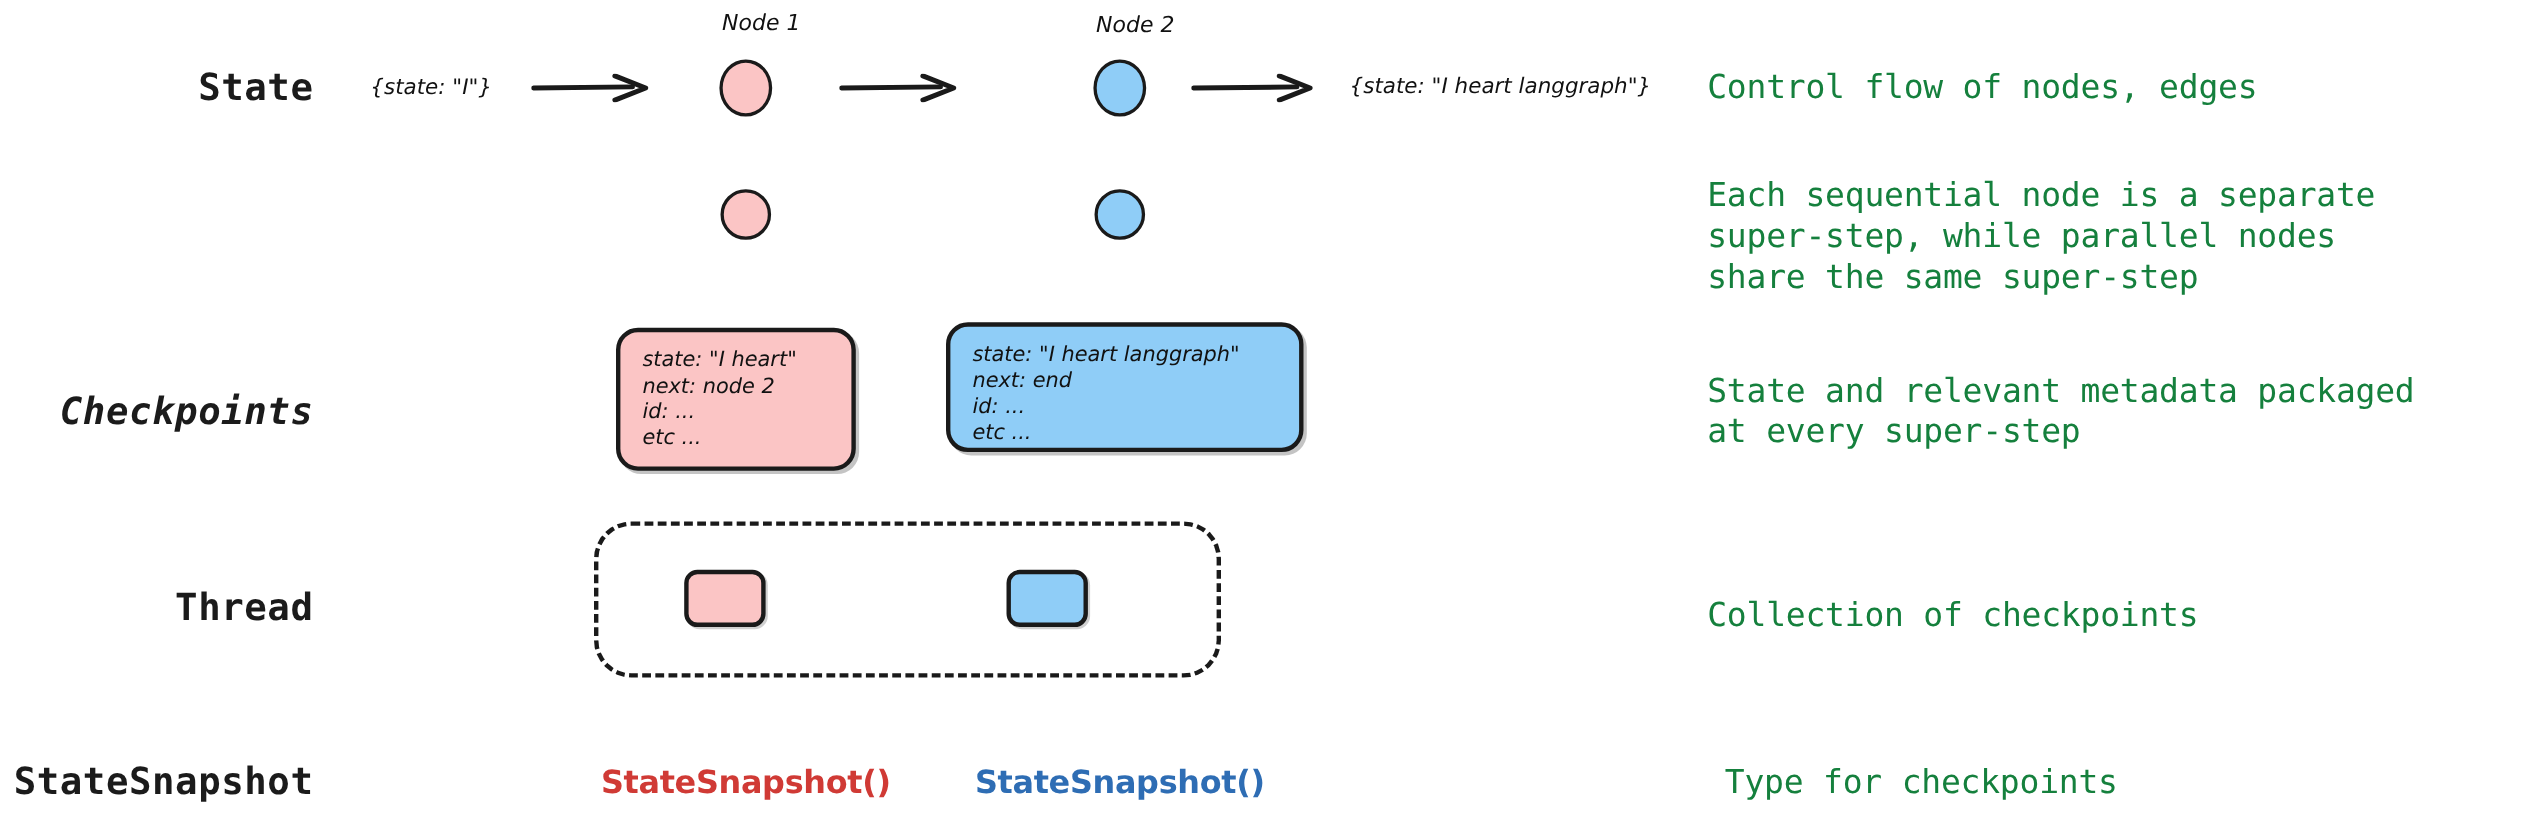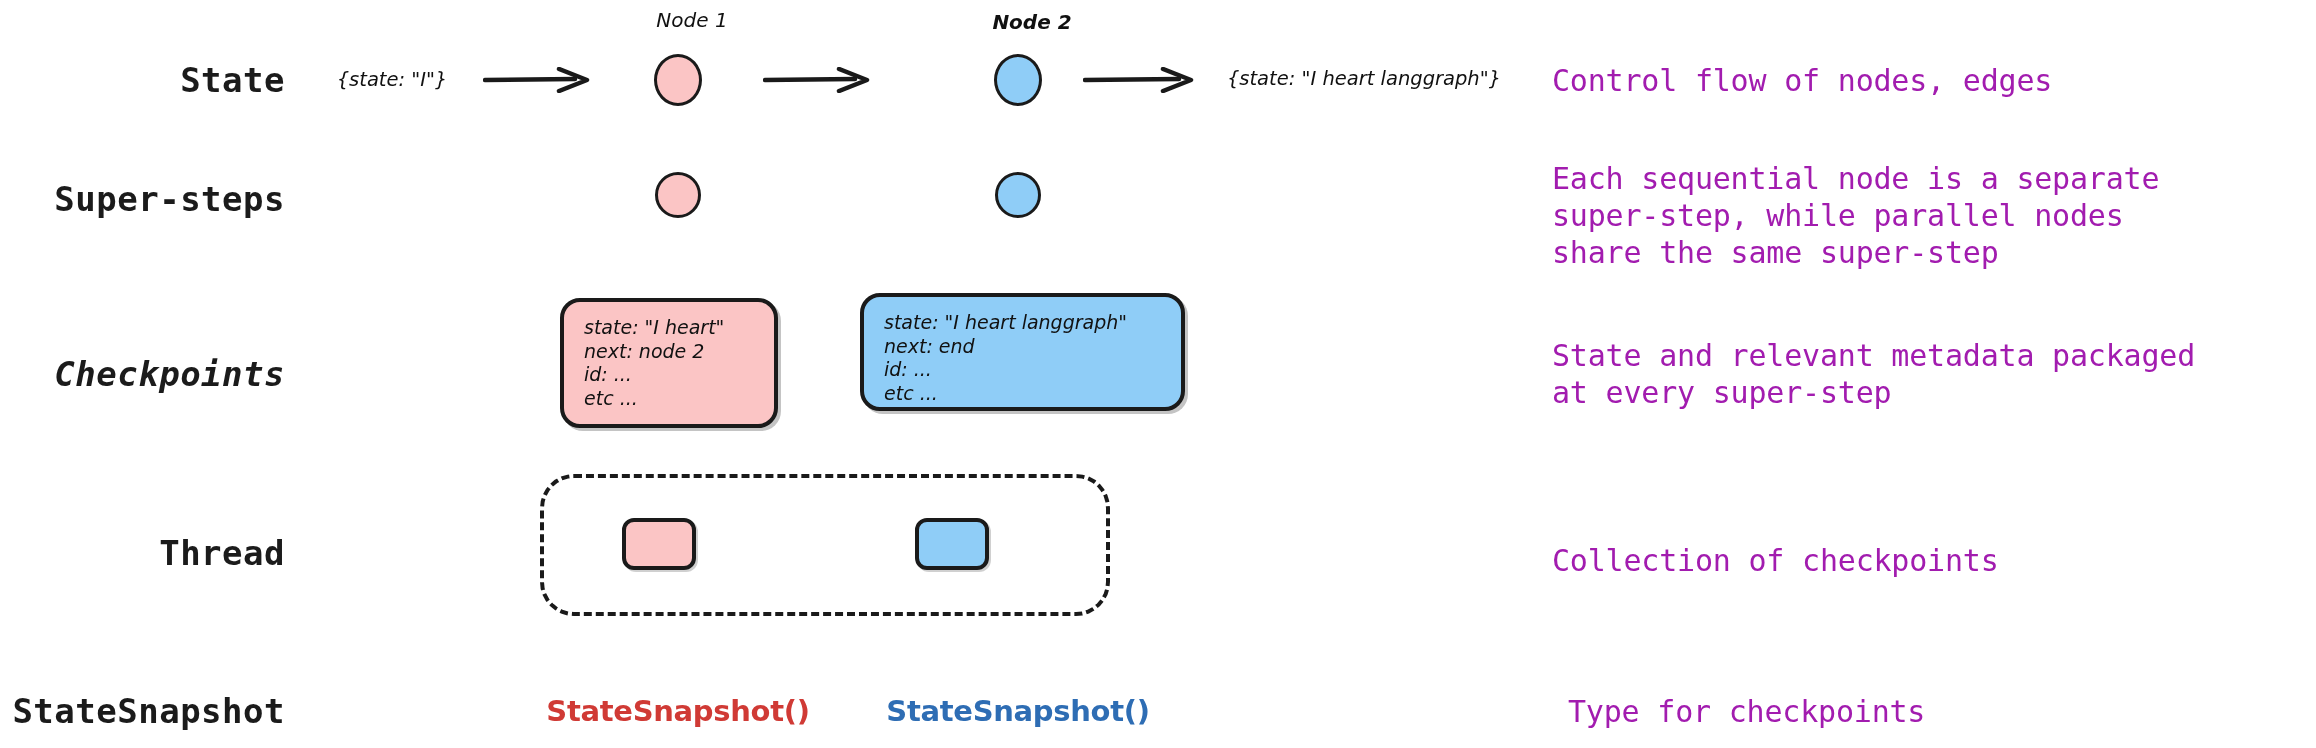--- a/index.html
+++ b/index.html
@@ -30,21 +30,21 @@
     font-weight: 600;
     letter-spacing: 0.5px;
     transform: translateY(-50%);
   }
 
   
   .desc {
     position: absolute;
     left: 1552px;
     width: 760px;
-    color: #a21caf;
+    color: #15803d;
     font-family: "DejaVu Sans Mono", monospace;
     font-size: 30px;
     font-weight: 500;
     line-height: 37px;
     letter-spacing: -0.2px;
     transform: translateY(-50%);
     white-space: pre-line;
   }
 
   
@@ -124,27 +124,26 @@
     white-space: nowrap;
     transform: translate(-50%, -50%);
   }
 </style>
 </head>
 <body>
 
 <div id="canvas">
 
   <div class="row-label" style="top:80px;">State</div>
-  <div class="row-label" style="top:199px;">Super-steps</div>
   <div class="row-label" style="top:374px;font-style:italic;">Checkpoints</div>
   <div class="row-label" style="top:553px;">Thread</div>
   <div class="row-label" style="top:711px;">StateSnapshot</div>
 
   <div class="hand node-cap" style="left:692px; top:20px;">Node 1</div>
-  <div class="hand node-cap" style="left:1032px; top:22px;font-weight:bold;">Node 2</div>
+  <div class="hand node-cap" style="left:1032px; top:22px;">Node 2</div>
 
   <div class="hand state-chip" style="left:392px; top:79px;">{state: "I"}</div>
 
   <svg class="arrow" style="left:483px; top:80px;" width="108" height="26" viewBox="0 0 108 26">
     <path d="M2,13 L92,12" stroke="#1a1a1a" stroke-width="4.5" stroke-linecap="round" fill="none"></path>
     <path d="M76,2 L104,13 L76,24" stroke="#1a1a1a" stroke-width="4.5" stroke-linecap="round" stroke-linejoin="round" fill="none"></path>
   </svg>
 
   <div class="node-circle fill-pink" style="left:678px; top:80px; width:48px; height:52px;"></div>
 

